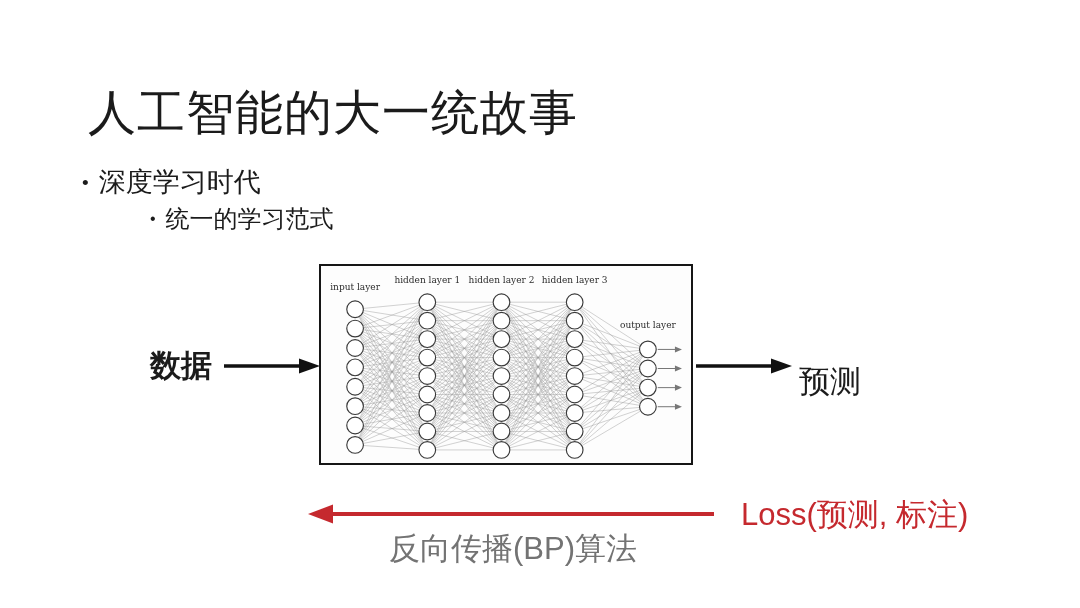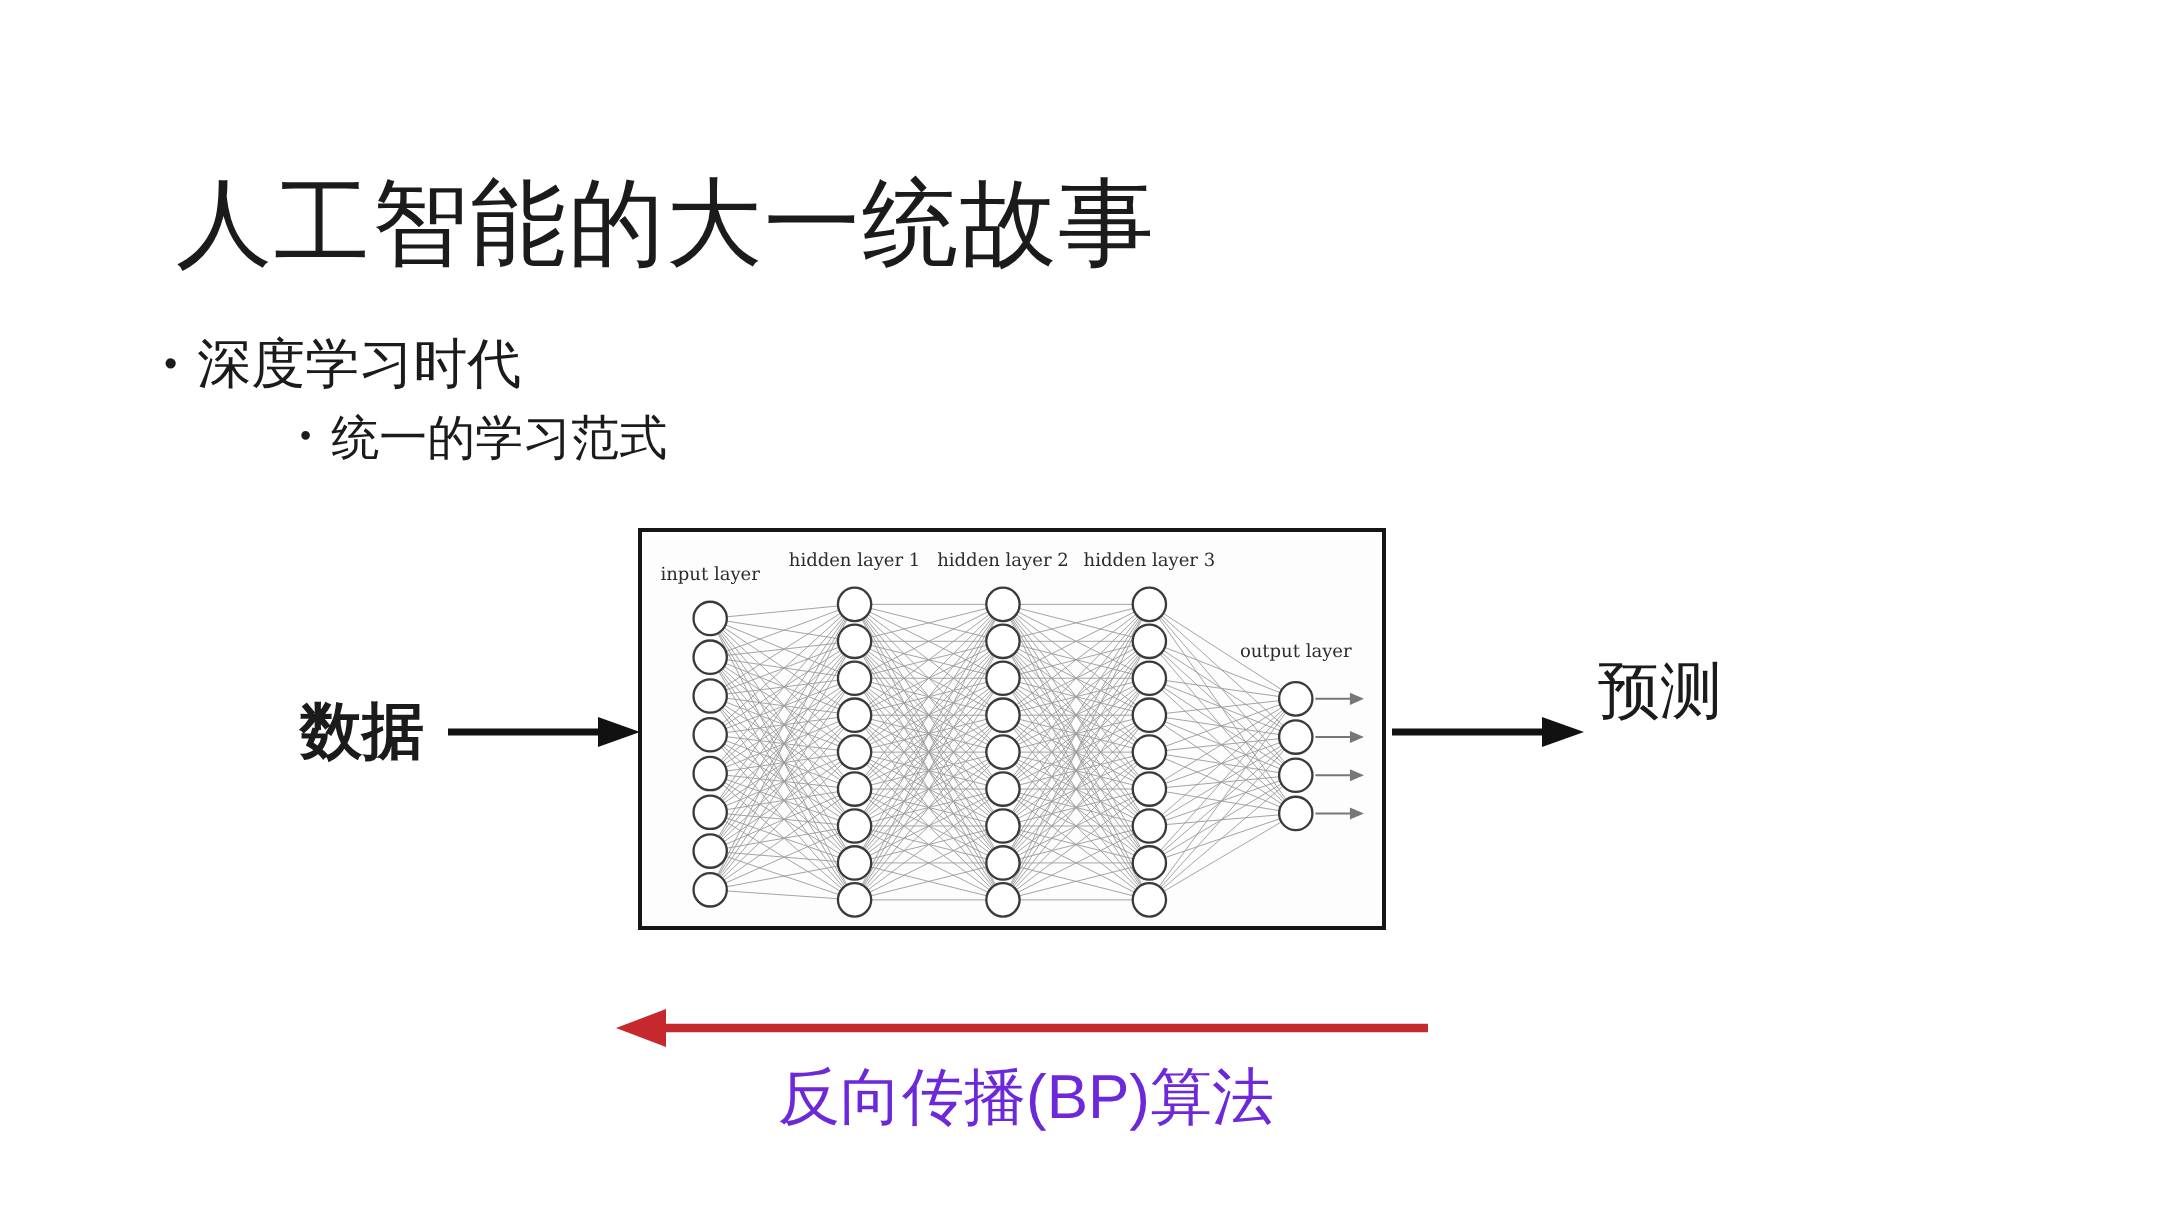--- a/index.html
+++ b/index.html
@@ -36,21 +36,21 @@
     background: #fdfdfd;
   }
   .nn-box svg { display: block; width: 100%; height: 100%; }
   .nn-label {
     font-family: "DejaVu Serif", "Liberation Serif", serif;
     font-size: 9px;
     fill: #2b2b2b;
   }
   .flow-label { font-size: 31px; white-space: nowrap; line-height: 1.15; }
   .label-data { left: 150px; top: 348px; font-weight: bold; }
-  .label-pred { left: 799px; top: 328px; }
+  .label-pred { left: 799px; top: 364px; }
   .red { color: #c5292e; }
   .label-loss { left: 741px; top: 494px; font-size: 31px; }
   .label-bp   { left: 389px; top: 528px; font-size: 31px; }
   .arrow-svg { position: absolute; overflow: visible; }
 </style>
 </head>
 <body>
 
 <div class="slide">
 
@@ -411,15 +411,16 @@
     <polygon points="96,13 75,5.5 75,20.5" fill="#111111"></polygon>
   </svg>
 
   <div class="abs flow-label label-pred">预测</div>
 
   <svg class="arrow-svg" style="left:304px; top:501px;" width="414" height="26" viewBox="0 0 414 26">
     <line class="red-stroke" x1="410" y1="13" x2="26" y2="13" stroke="#c5292e" stroke-width="4.2"></line>
     <polygon class="red-fill" points="4,13 29,3.5 29,22.5" fill="#c5292e"></polygon>
   </svg>
 
-  <div class="abs red label-bp" style="color: #6d28d9;">反向传播(BP)算法</div>
+  <div class="abs red label-loss" style="color: rgb(197, 41, 46);">Loss(预测, 标注)</div>
+  <div class="abs red label-bp" style="color: #737373;">反向传播(BP)算法</div>
 
 </div>
 
 </body></html>

